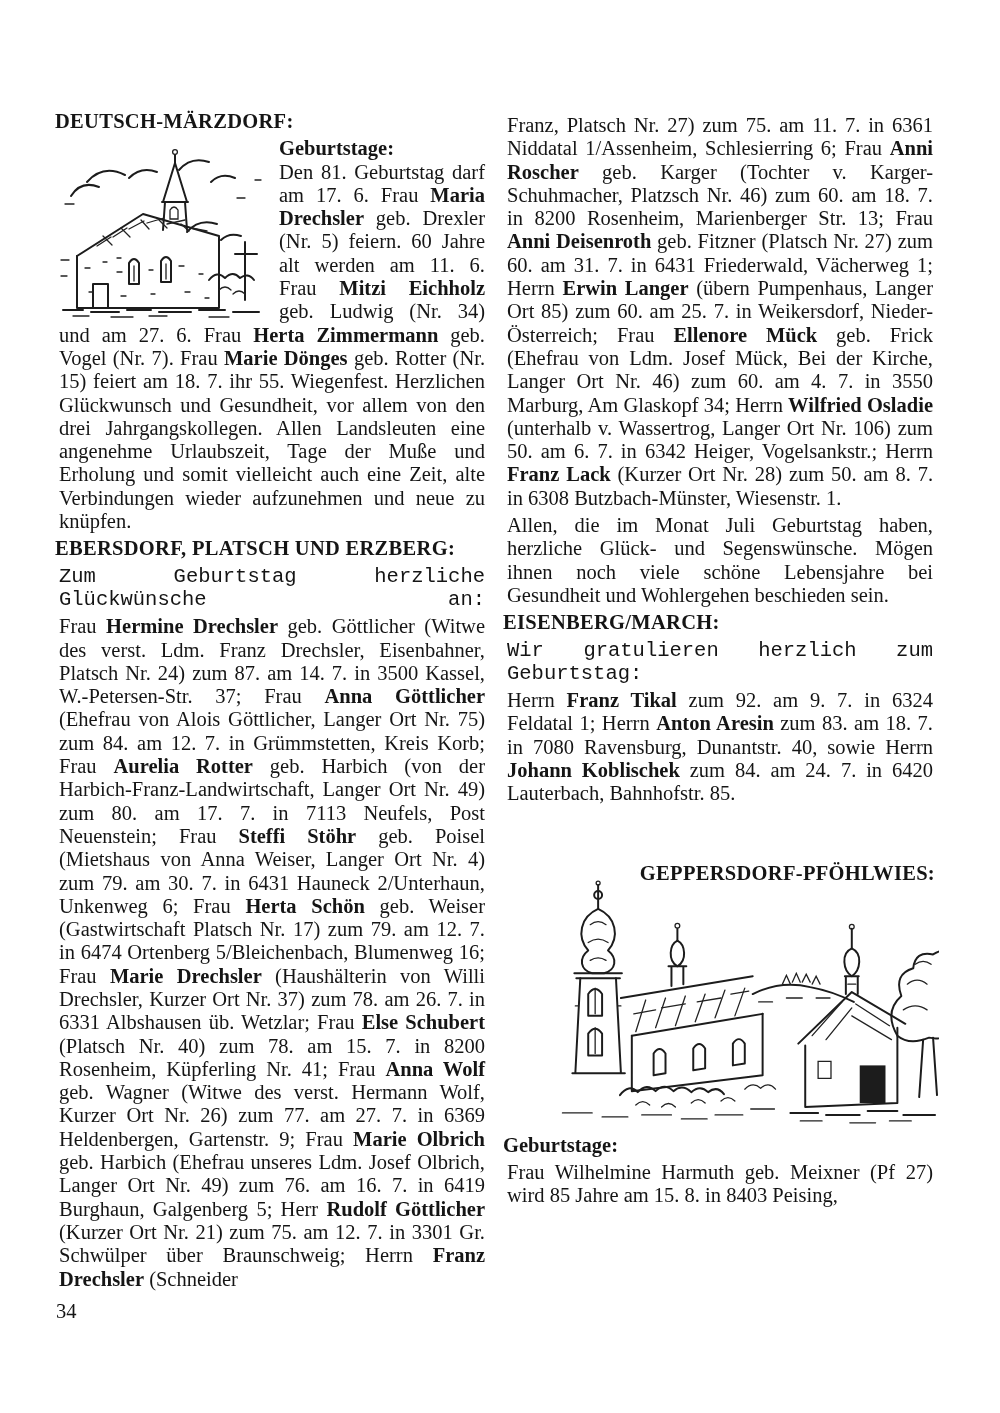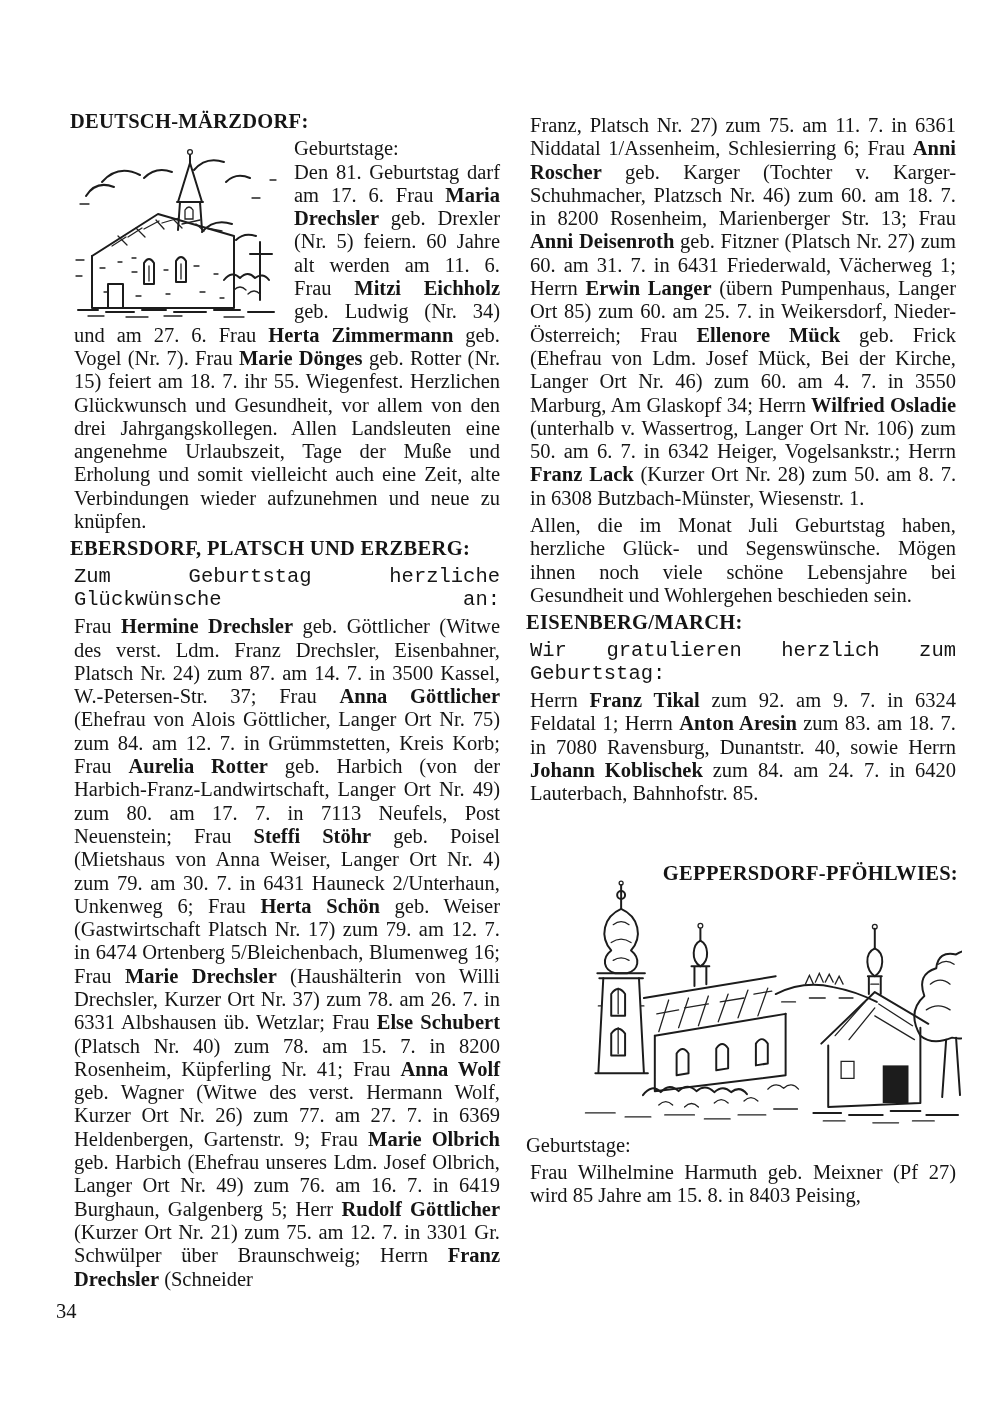--- a/index.html
+++ b/index.html
@@ -1,27 +1,27 @@
 <!DOCTYPE html>
 <html><head>
 <meta charset="utf-8">
 <style>
   html,body{margin:0;padding:0;background:#e9e9e9;}
   .page{
     position:relative;width:1000px;height:1413px;background:#ffffff;
     font-family:"Liberation Serif", serif;color:#151515;overflow:hidden;
   }
-  .columns{position:absolute;left:70px;top:110px;width:898px;display:flex;gap:22px;}
+  .columns{position:absolute;left:55px;top:110px;width:898px;display:flex;gap:14px;}
   .col{width:434px;font-size:20.5px;line-height:23.3px;text-align:justify;}
   h2.sect{
     font-size:20.5px;line-height:23.3px;margin:0;font-weight:bold;
     letter-spacing:.3px;text-align:left;
   }
   .gap-before{margin-top:24px;}
-  .subhead{font-weight:normal;}
+  .subhead{font-weight:bold;}
   .para{margin:4px;}
   .intro{text-align:justify;text-align-last:justify;font-family:Liberation Mono, monospace;}
   .church1{float:left;width:213px;height:178px;margin:3px 7px 3px 0;}
   .gepp{position:relative;margin-top:56px;height:272px;}
   .gepp h2.sect{position:absolute;top:0;right:2px;}
   .gepp svg{position:absolute;left:0;top:2px;width:436px;height:270px;}
   .pageno{position:absolute;left:56px;top:1300px;font-size:20.5px;}
   .ink{stroke:#1c1c1c;fill:none;stroke-width:2;stroke-linecap:round;stroke-linejoin:round;}
   .ink-thin{stroke:#222;fill:none;stroke-width:1.3;stroke-linecap:round;}
   .ink-fill{fill:#1c1c1c;stroke:none;}

